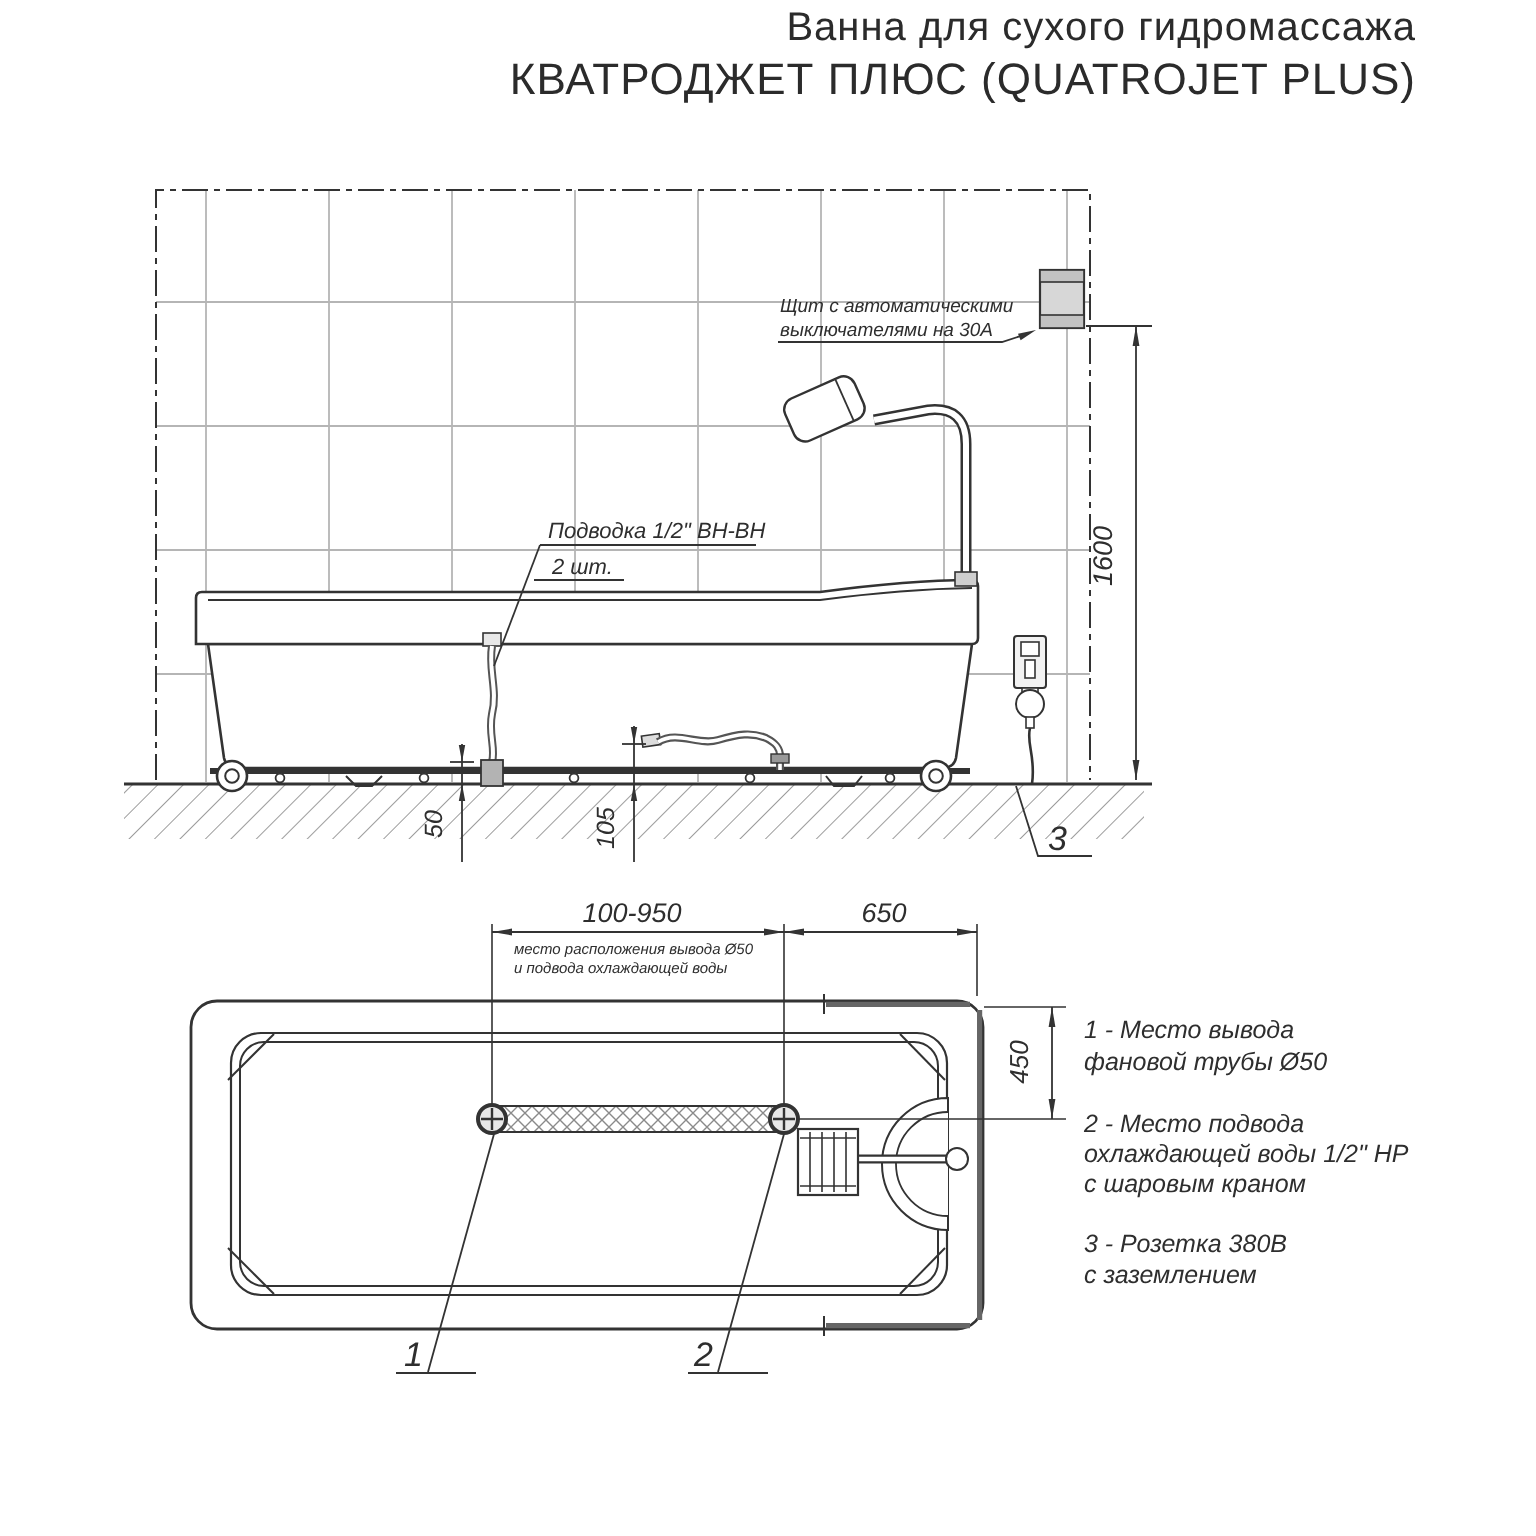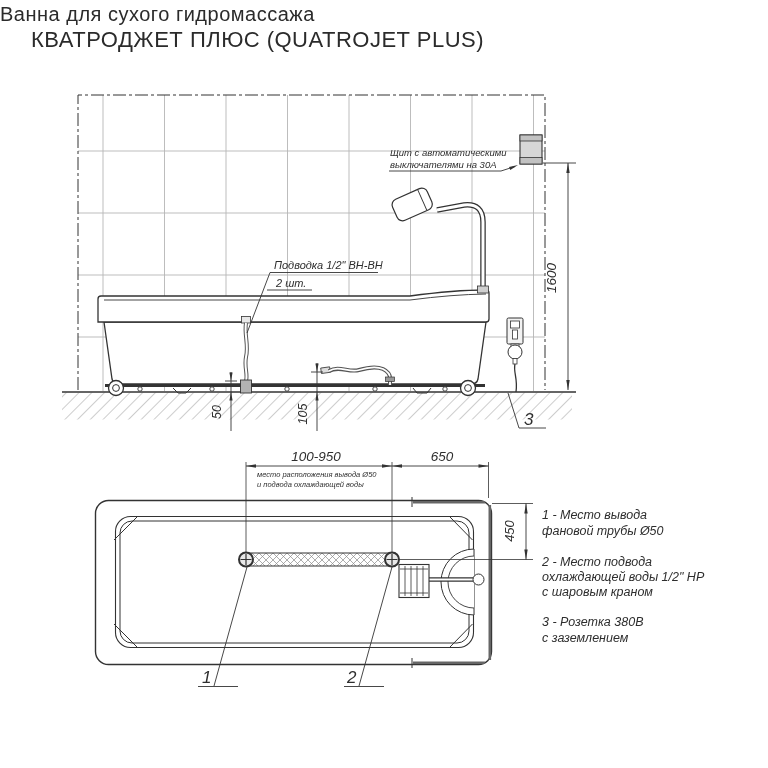--- a/index.html
+++ b/index.html
@@ -1,21 +1,21 @@
 <!DOCTYPE html>
 <html><head>
 <meta charset="utf-8">
 <style>
   html,body{margin:0;padding:0;background:#ffffff;}
   #canvas{position:relative;width:768px;height:768px;background:#ffffff;overflow:hidden;
           font-family:"Liberation Sans",sans-serif;color:#2e2e2e;}
-  .title-line{position:absolute;left:0;width:708px;text-align:left;white-space:nowrap;
+  .title-line{position:absolute;left:0;width:708px;text-align:right;white-space:nowrap;
               color:#2b2b2b;font-weight:400;letter-spacing:0.5px;}
   #title1{top:3px;font-size:20px;}
-  #title2{top:27px;font-size:22px;padding-left:31px;}
+  #title2{top:27px;font-size:22px;}
   svg text{font-family:"Liberation Sans",sans-serif;font-style:italic;fill:#2e2e2e;}
   .s75{font-size:7.5px;}
   .s95{font-size:9.5px;}
   .s11{font-size:11px;}
   .s125{font-size:12.5px;}
   .s13{font-size:13px;}
   .s135{font-size:13.5px;}
   .s17{font-size:17px;}
   .mid{text-anchor:middle;}
   .ln{stroke:#333333;fill:none;}

